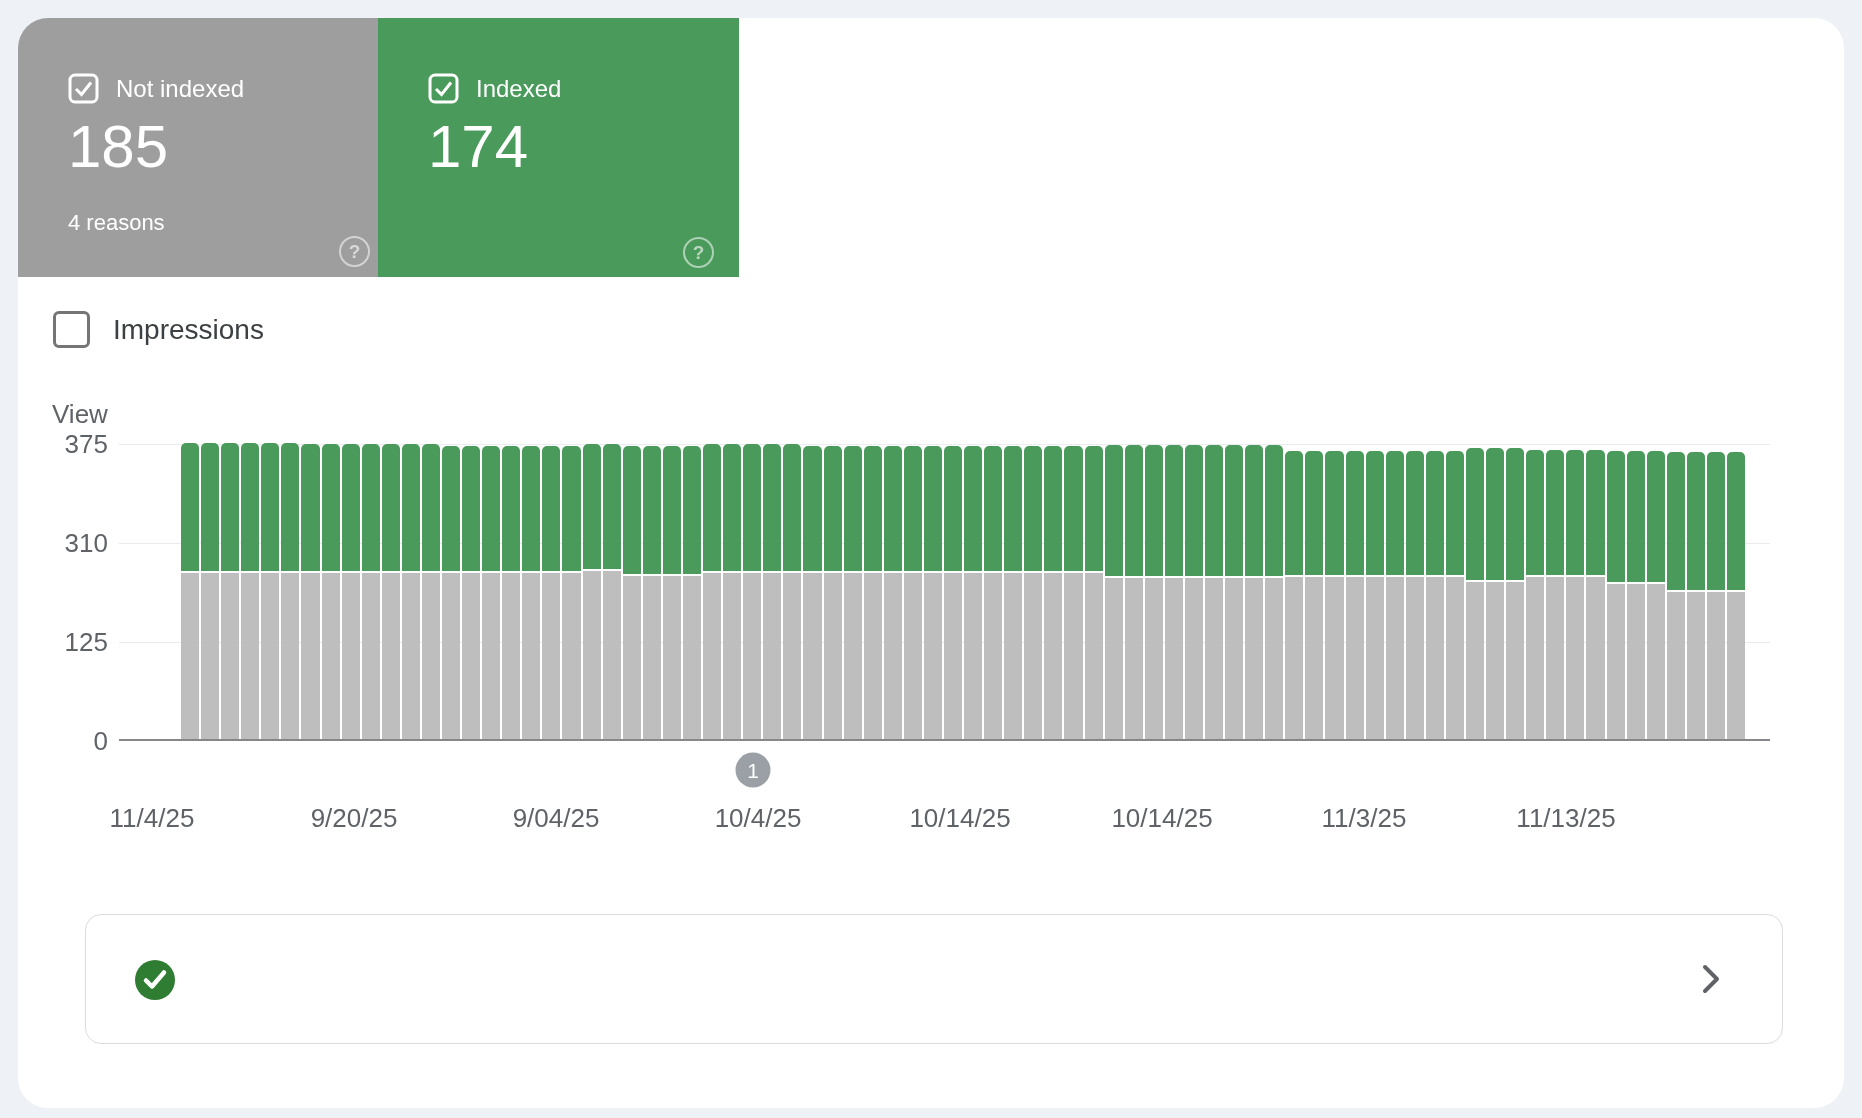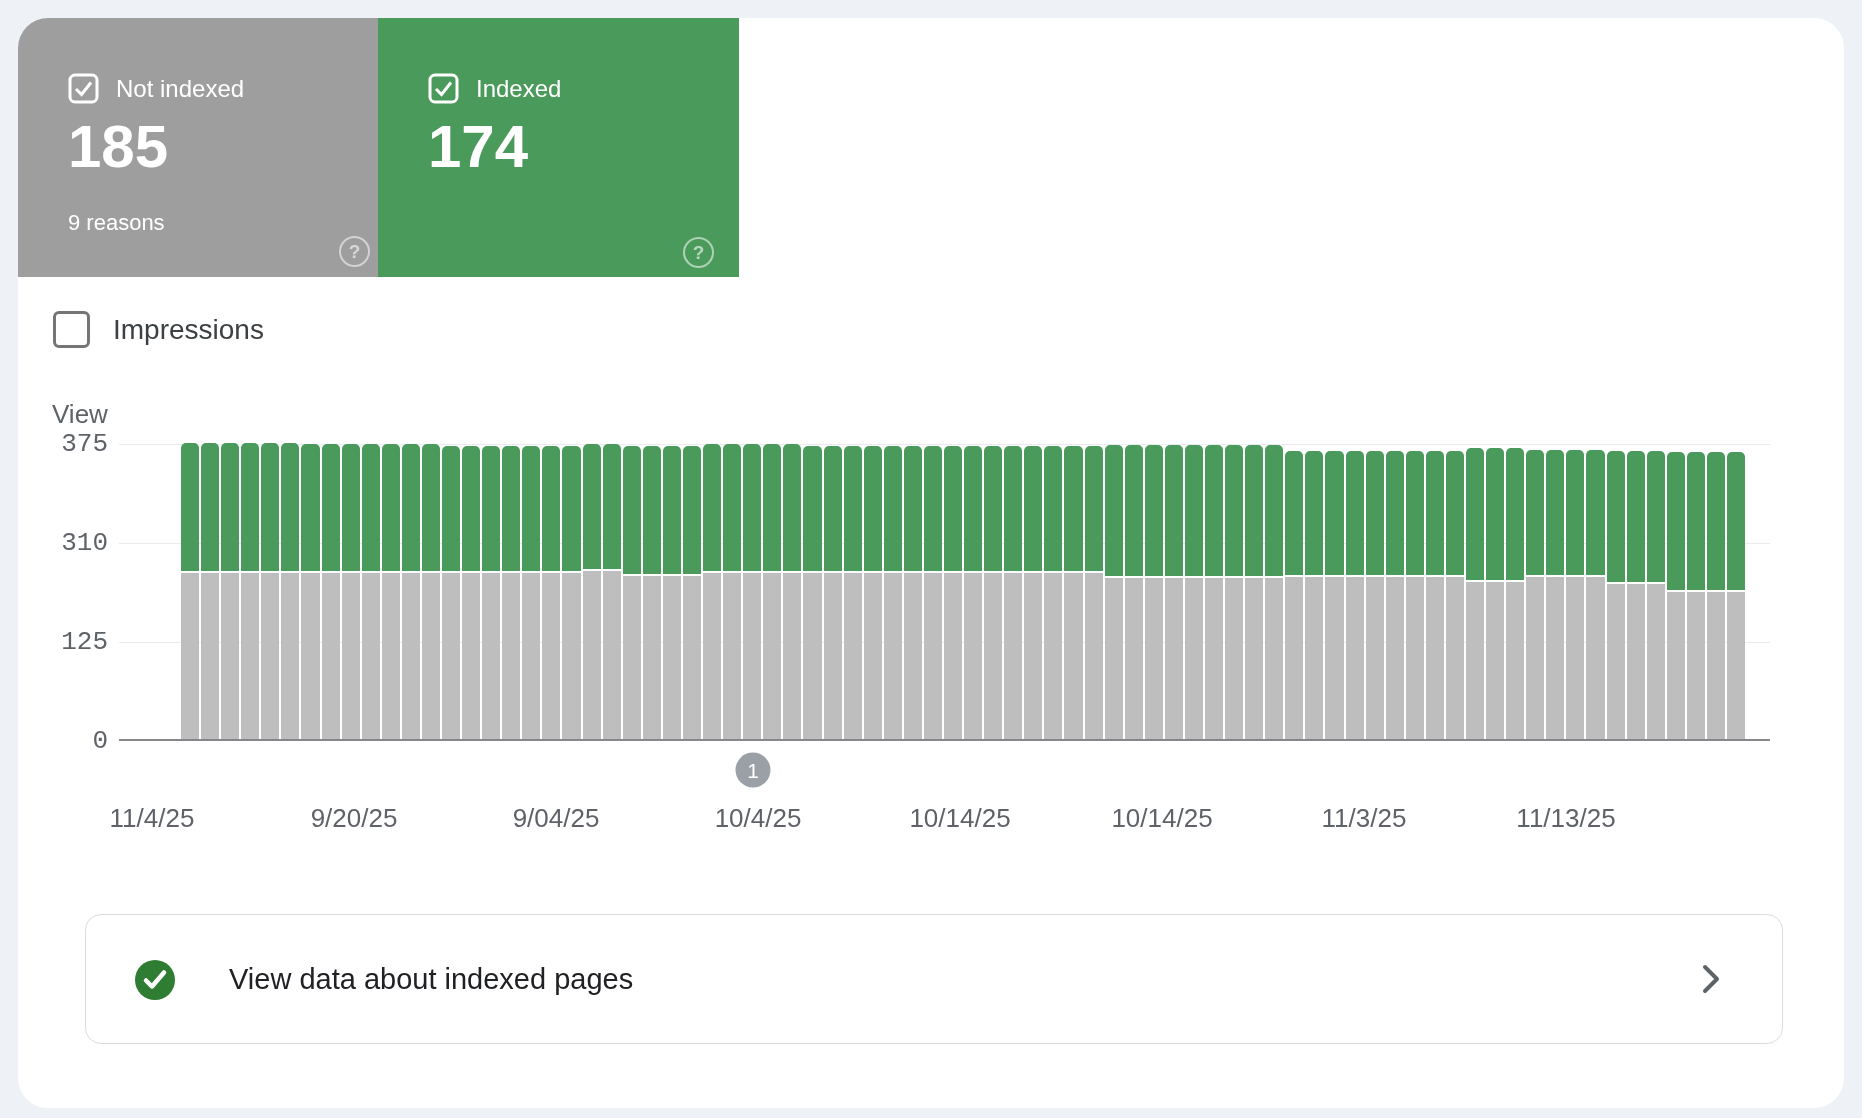--- a/index.html
+++ b/index.html
@@ -12,34 +12,34 @@
   .panel{
     position:absolute;left:18px;top:18px;width:1826px;height:1090px;
     background:#ffffff;border-radius:30px;
   }
   
   .card{position:absolute;top:18px;height:259px;color:#ffffff;}
   .card-gray{left:18px;width:360px;background:#9e9e9e;border-radius:30px 0 0 0;}
   .card-green{left:378px;width:361px;background:#4a9a5c;}
   .card-head{position:absolute;left:50px;top:55px;display:flex;align-items:center;gap:17px;}
   .card-label{font-size:24px;line-height:31px;}
-  .card-value{position:absolute;left:50px;top:96px;font-size:60px;line-height:66px;font-weight:700;}
+  .card-value{position:absolute;left:50px;top:96px;font-size:60px;line-height:66px;font-weight:400;}
   .card-sub{position:absolute;left:50px;top:192px;font-size:22px;}
   .help-icon{
     position:absolute;width:31px;height:31px;border:2.5px solid rgba(255,255,255,.55);
     border-radius:50%;box-sizing:border-box;color:rgba(255,255,255,.6);
     font-size:19px;display:flex;align-items:center;justify-content:center;font-weight:700;
   }
   
   .impressions{position:absolute;left:53px;top:311px;display:flex;align-items:center;gap:23px;}
   .imp-checkbox{width:37px;height:37px;box-sizing:border-box;border:3px solid #757575;border-radius:6px;background:#fff;}
   .imp-label{font-size:28px;color:#3c4043;}
   
   .ylabel{position:absolute;left:52px;top:399px;font-size:26px;color:#5f6368;}
-  .ytick{position:absolute;width:68px;left:40px;text-align:right;font-size:26px;color:#5f6368;transform:translateY(-50%);font-family:Liberation Mono, monospace;}
+  .ytick{position:absolute;width:68px;left:40px;text-align:right;font-size:26px;color:#5f6368;transform:translateY(-50%);}
   .gridline{position:absolute;left:119px;width:1651px;height:1px;background:#e9ebee;}
   .zeroline{position:absolute;left:119px;width:1651px;height:2px;background:#85878a;top:739px;}
   .bars{
     position:absolute;left:181px;top:444px;width:1564px;height:295px;
     display:flex;align-items:flex-end;gap:2px;
   }
   .bar{flex:1 1 0;display:flex;flex-direction:column;justify-content:flex-end;}
   .seg-indexed{background:#4a9a5c;border-radius:5px 5px 0 0;}
   .seg-gap{height:2px;background:#ffffff;}
   .seg-notindexed{background:#bebebe;}
@@ -71,21 +71,21 @@
   <div class="card-head">
     <span style="display:flex;">
       <svg width="31" height="31" viewBox="0 0 31 31" fill="none">
         <rect x="2" y="2" width="27" height="27" rx="5" stroke="#ffffff" stroke-width="3"></rect>
         <polyline points="8,16 13.5,21.5 23,9.5" stroke="#ffffff" stroke-width="3" fill="none"></polyline>
       </svg>
     </span>
     <span class="card-label">Not indexed</span>
   </div>
   <div class="card-value">185</div>
-  <div class="card-sub">9 reasons</div>
+  <div class="card-sub">4 reasons</div>
   <div class="help-icon" style="left:321px;top:218px;">?</div>
 </div>
 
 <div class="card card-green">
   <div class="card-head">
     <span style="display:flex;">
       <svg width="31" height="31" viewBox="0 0 31 31" fill="none">
         <rect x="2" y="2" width="27" height="27" rx="5" stroke="#ffffff" stroke-width="3"></rect>
         <polyline points="8,16 13.5,21.5 23,9.5" stroke="#ffffff" stroke-width="3" fill="none"></polyline>
       </svg>
@@ -516,19 +516,18 @@
   </div>
 
 <div class="marker-badge">1</div>
 
 <div class="footer-row">
   <div class="footer-check">
     <svg width="40" height="40" viewBox="0 0 40 40" fill="none">
       <polyline points="11,20.5 17,26.5 29,12.5" stroke="#ffffff" stroke-width="4.5" fill="none" stroke-linecap="round" stroke-linejoin="round"></polyline>
     </svg>
   </div>
-  <div class="footer-label">View data about indexed pages</div>
   <div class="footer-chevron">
     <svg width="22" height="34" viewBox="0 0 22 34" fill="none">
       <polyline points="5,5 17,17 5,29" stroke="#5f6368" stroke-width="4" fill="none" stroke-linecap="round" stroke-linejoin="round"></polyline>
     </svg>
   </div>
 </div>
 
 </body></html>

